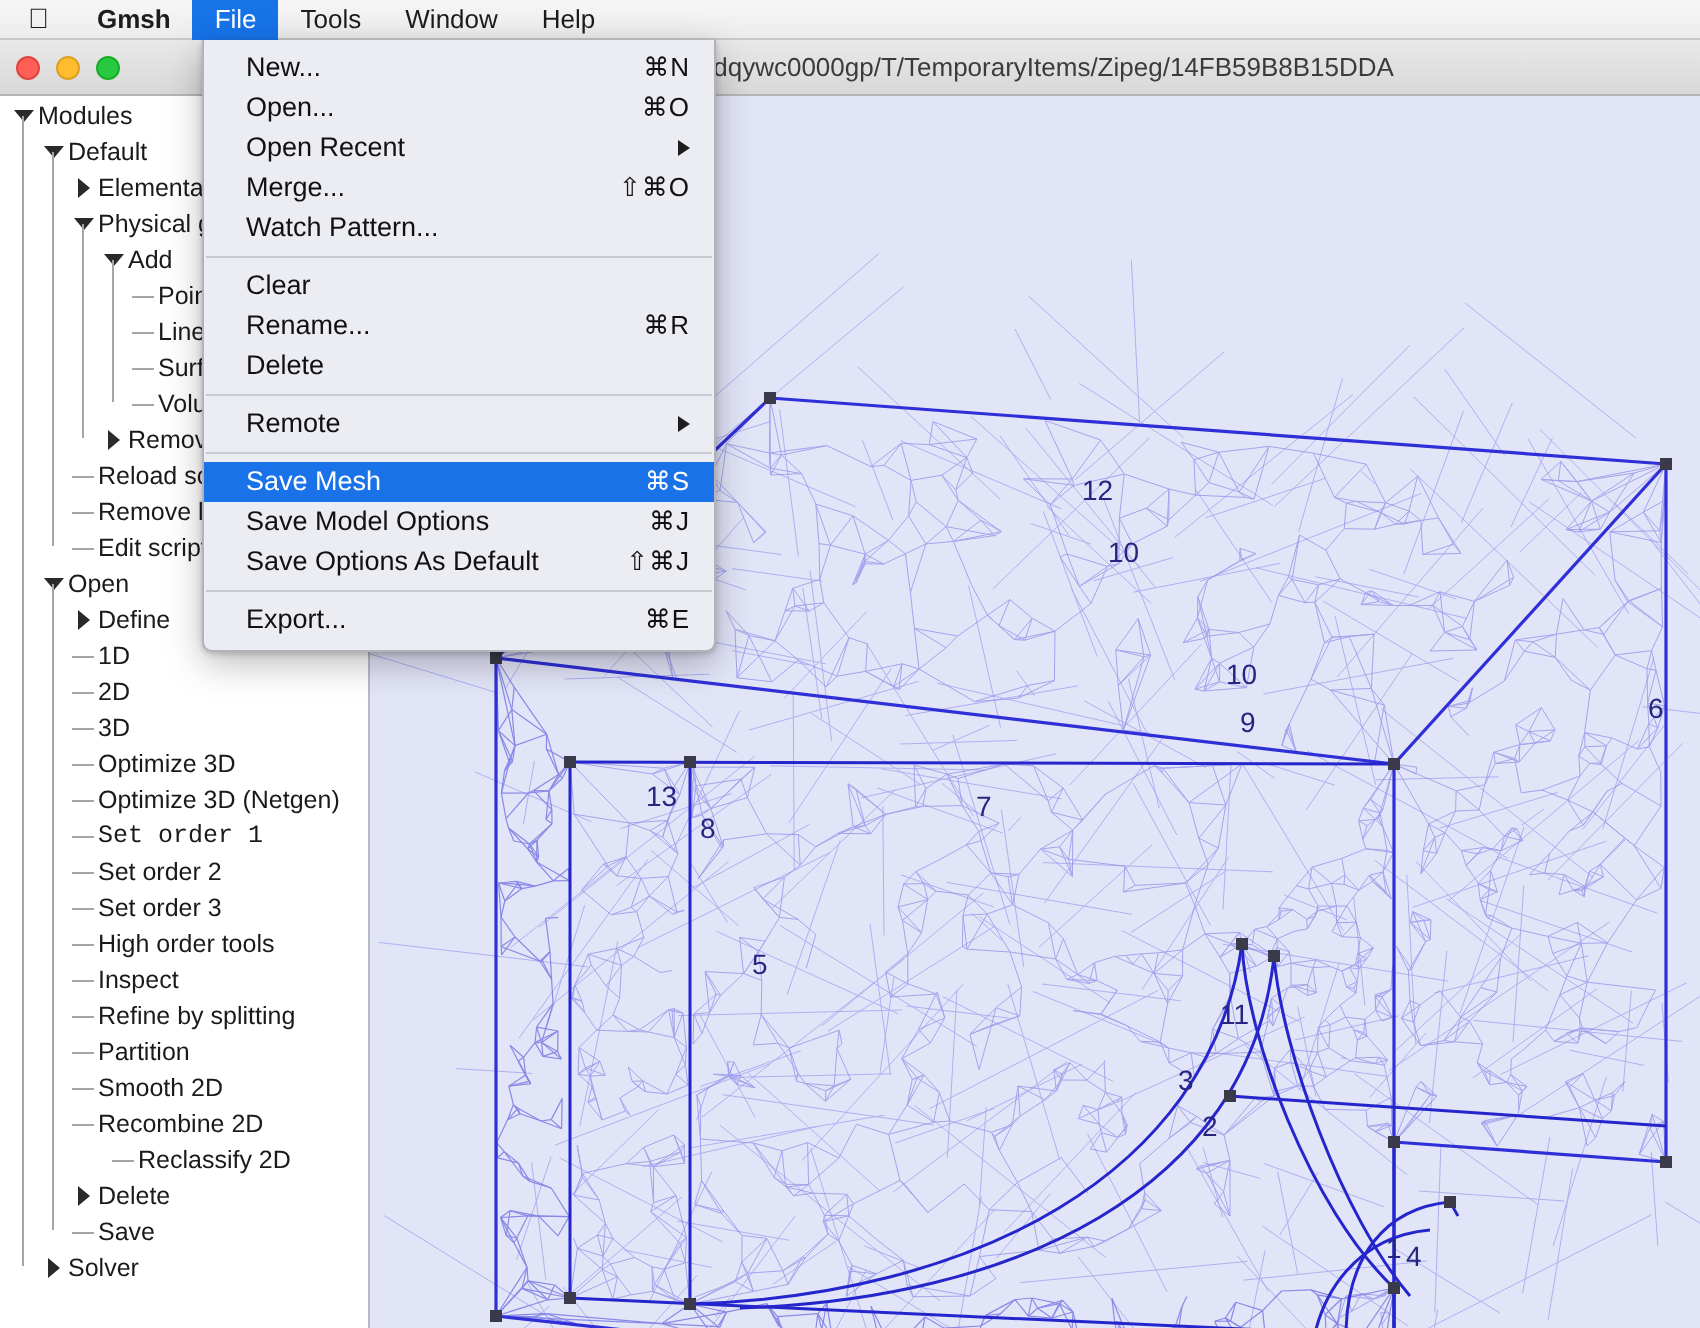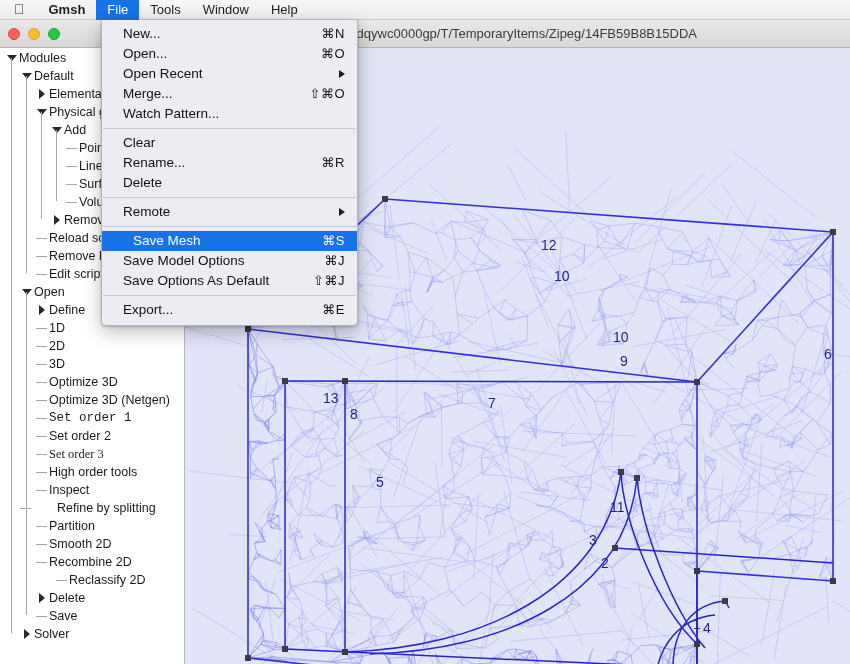--- a/index.html
+++ b/index.html
@@ -213,21 +213,21 @@
     width: 0; height: 0;
     border-top: 4.5px solid transparent;
     border-bottom: 4.5px solid transparent;
     border-left: 6px solid #1d1d1d;
   }
   .mi.selected {
     background: #1a72e8;
     color: #ffffff;
   }
   .mi.selected .mi-key { color: #ffffff; }
-  .mi.selected .mi-label { font-weight: normal; margin-left: 10px; }
+  .mi.selected .mi-label { font-weight: normal; }
   .sep {
     height: 1px;
     background: #c9c9d0;
     margin: 4px 1px 4px 1px;
   }
 </style>
 </head>
 <body>
 
 <div id="app">
@@ -333,33 +333,33 @@
           <span class="lbl">Optimize 3D (Netgen)</span>
         </div>
         <div class="node" style="padding-left: 36px; font-family: Liberation Mono, monospace;">
           <span class="tw leaf"></span>
           <span class="lbl">Set order 1</span>
         </div>
         <div class="node" style="padding-left: 36px;">
           <span class="tw leaf"></span>
           <span class="lbl">Set order 2</span>
         </div>
-        <div class="node" style="padding-left: 36px; font-family: Liberation Serif, serif;">
+        <div class="node" style="padding-left: 36px;">
           <span class="tw leaf"></span>
           <span class="lbl">Set order 3</span>
         </div>
         <div class="node" style="padding-left: 36px;">
           <span class="tw leaf"></span>
           <span class="lbl">High order tools</span>
         </div>
         <div class="node" style="padding-left: 36px;">
           <span class="tw leaf"></span>
           <span class="lbl">Inspect</span>
         </div>
-        <div class="node" style="padding-left: 20px; gap: 24px;">
+        <div class="node" style="padding-left: 36px;">
           <span class="tw leaf"></span>
           <span class="lbl">Refine by splitting</span>
         </div>
         <div class="node" style="padding-left: 36px;">
           <span class="tw leaf"></span>
           <span class="lbl">Partition</span>
         </div>
         <div class="node" style="padding-left: 36px;">
           <span class="tw leaf"></span>
           <span class="lbl">Smooth 2D</span>

